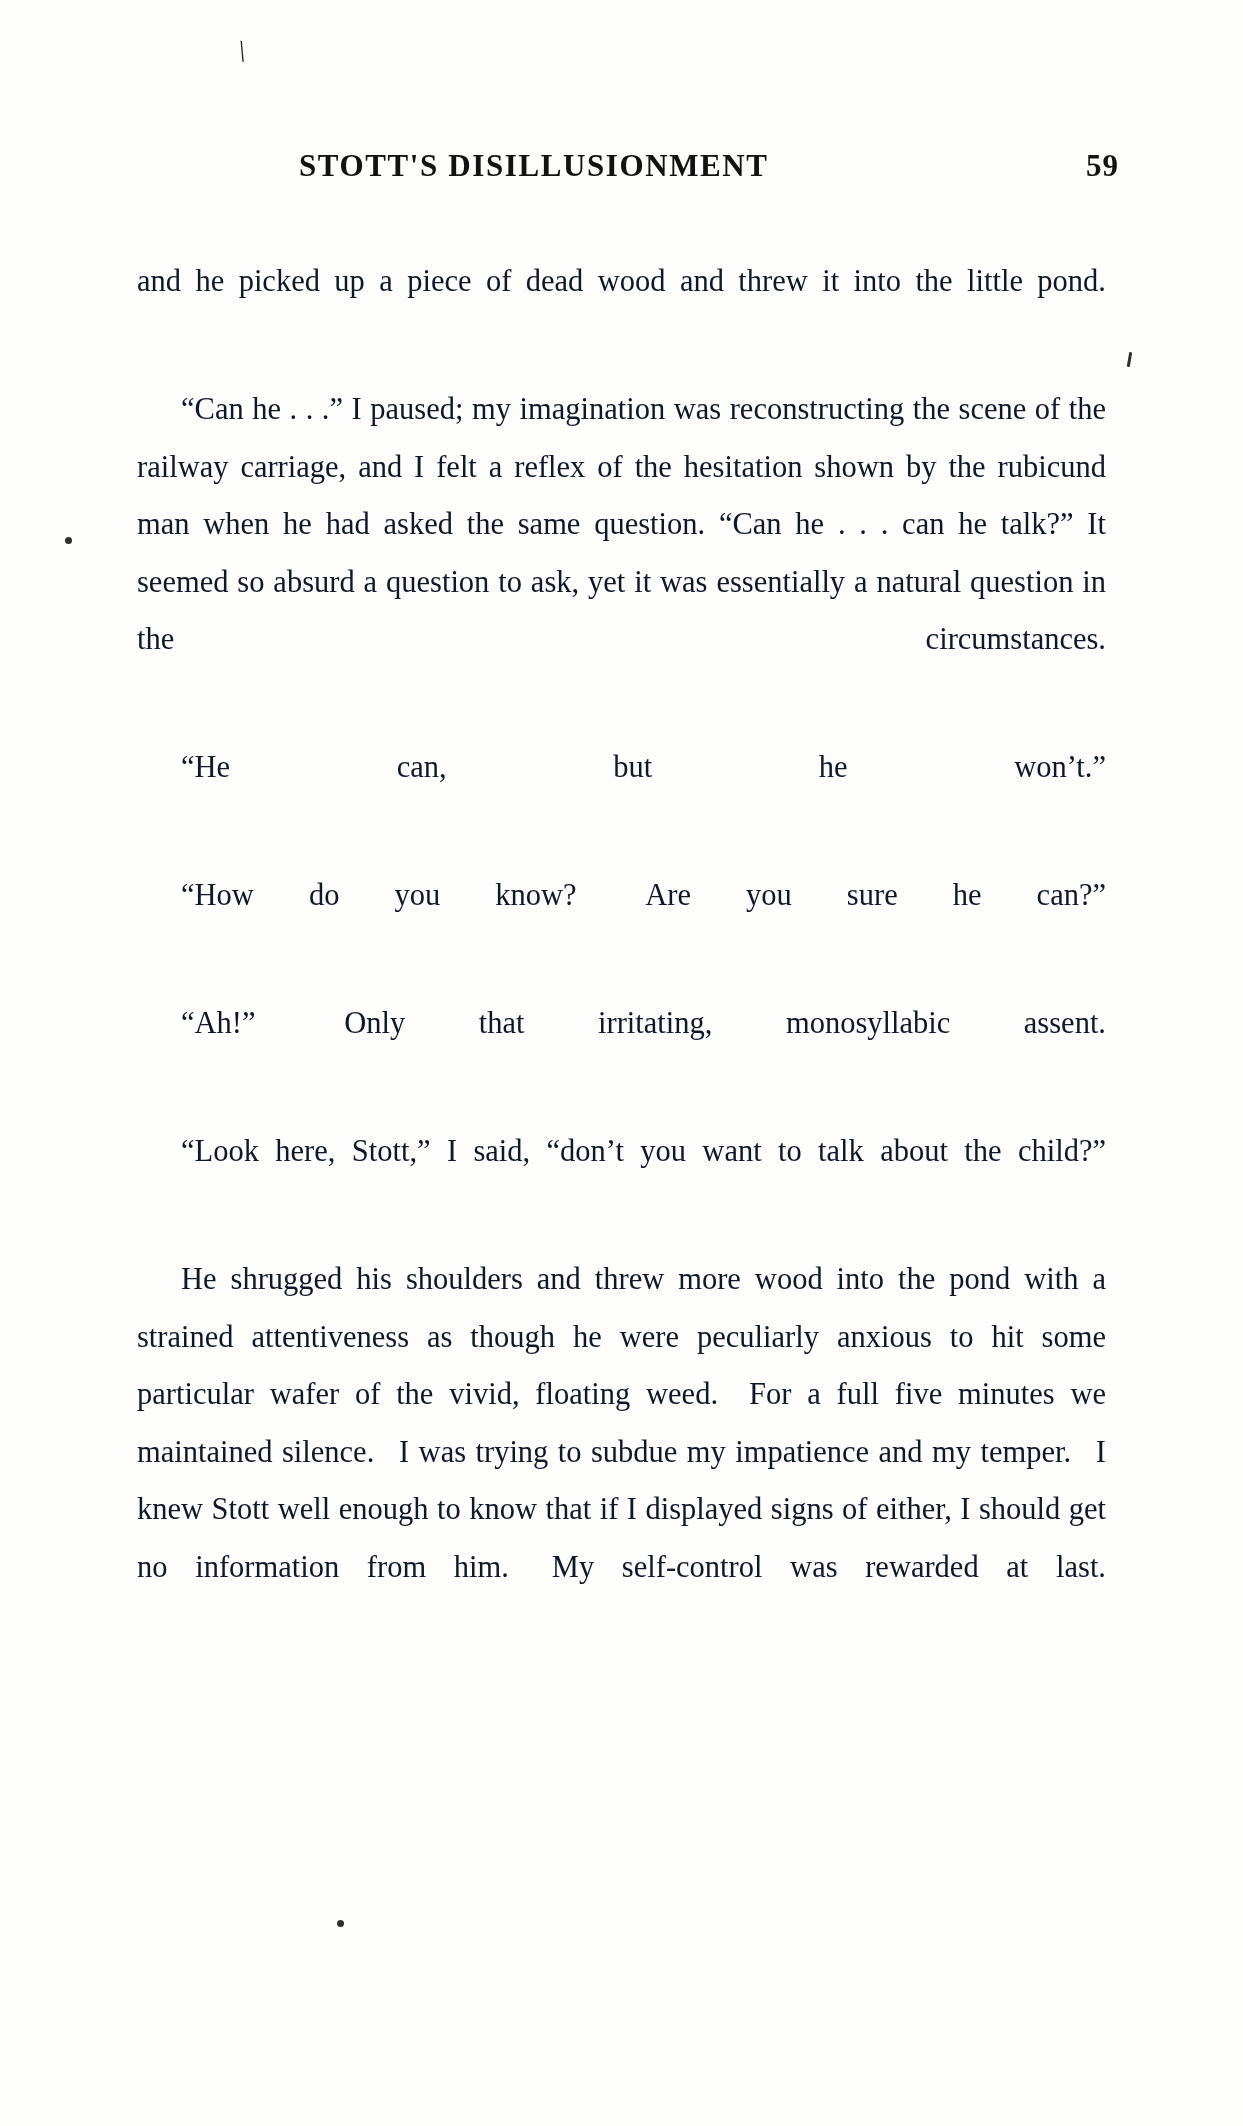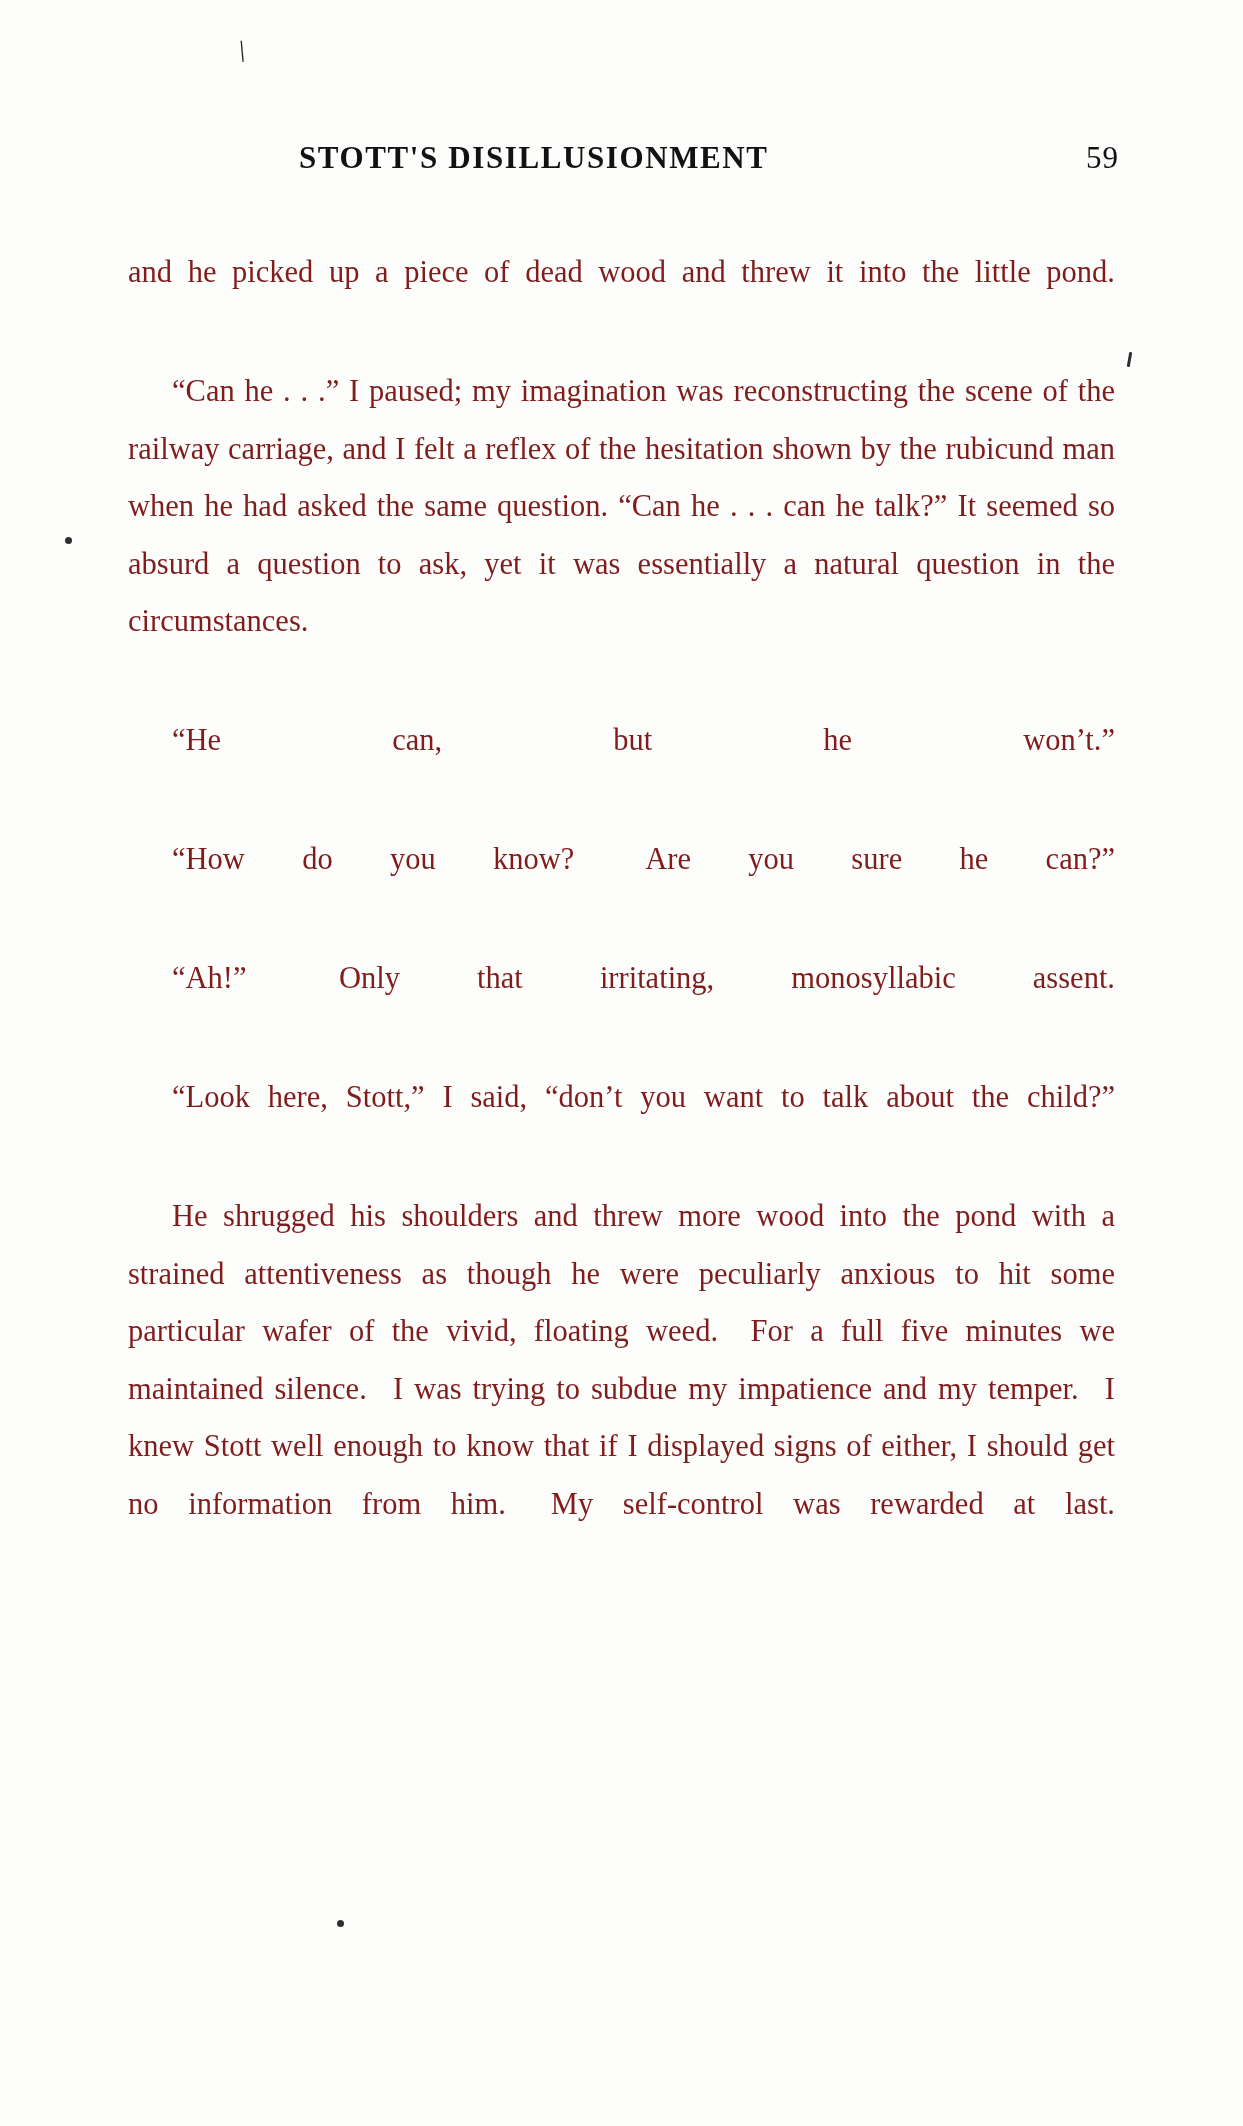--- a/index.html
+++ b/index.html
@@ -54,54 +54,54 @@
     top: 1920px;
     width: 7px;
     height: 7px;
     background: #2f2f2f;
     border-radius: 50%;
   }
 
   header.running-head {
     position: absolute;
     left: 124px;
-    top: 140px;
+    top: 148px;
     width: 995px;
     display: flex;
     align-items: baseline;
     justify-content: space-between;
   }
   .head-title {
     font-size: 31px;
     letter-spacing: 1.6px;
     font-weight: 700;
     color: #121212;
     white-space: nowrap;
     padding-left: 175px;
   }
   .head-folio {
     font-size: 31px;
-    font-weight: 400;
+    font-weight: 700;
     color: #121212;
     letter-spacing: 1px;
   }
 
   .body-text {
     position: absolute;
     left: 124px;
     top: 240px;
     width: 995px;
   }
   p {
-    margin: 4px;
+    margin: 13px;
     font-size: 30.5px;
     line-height: 57.5px;
     text-align: justify;
     text-justify: inter-word;
-    color: #7f1d1d;
+    color: #0f172a;
     hyphens: none;
   }
   p.indent {
     text-indent: 44px;
   }
   p.noindent {
     text-indent: 0;
   }
   
   p::after {

